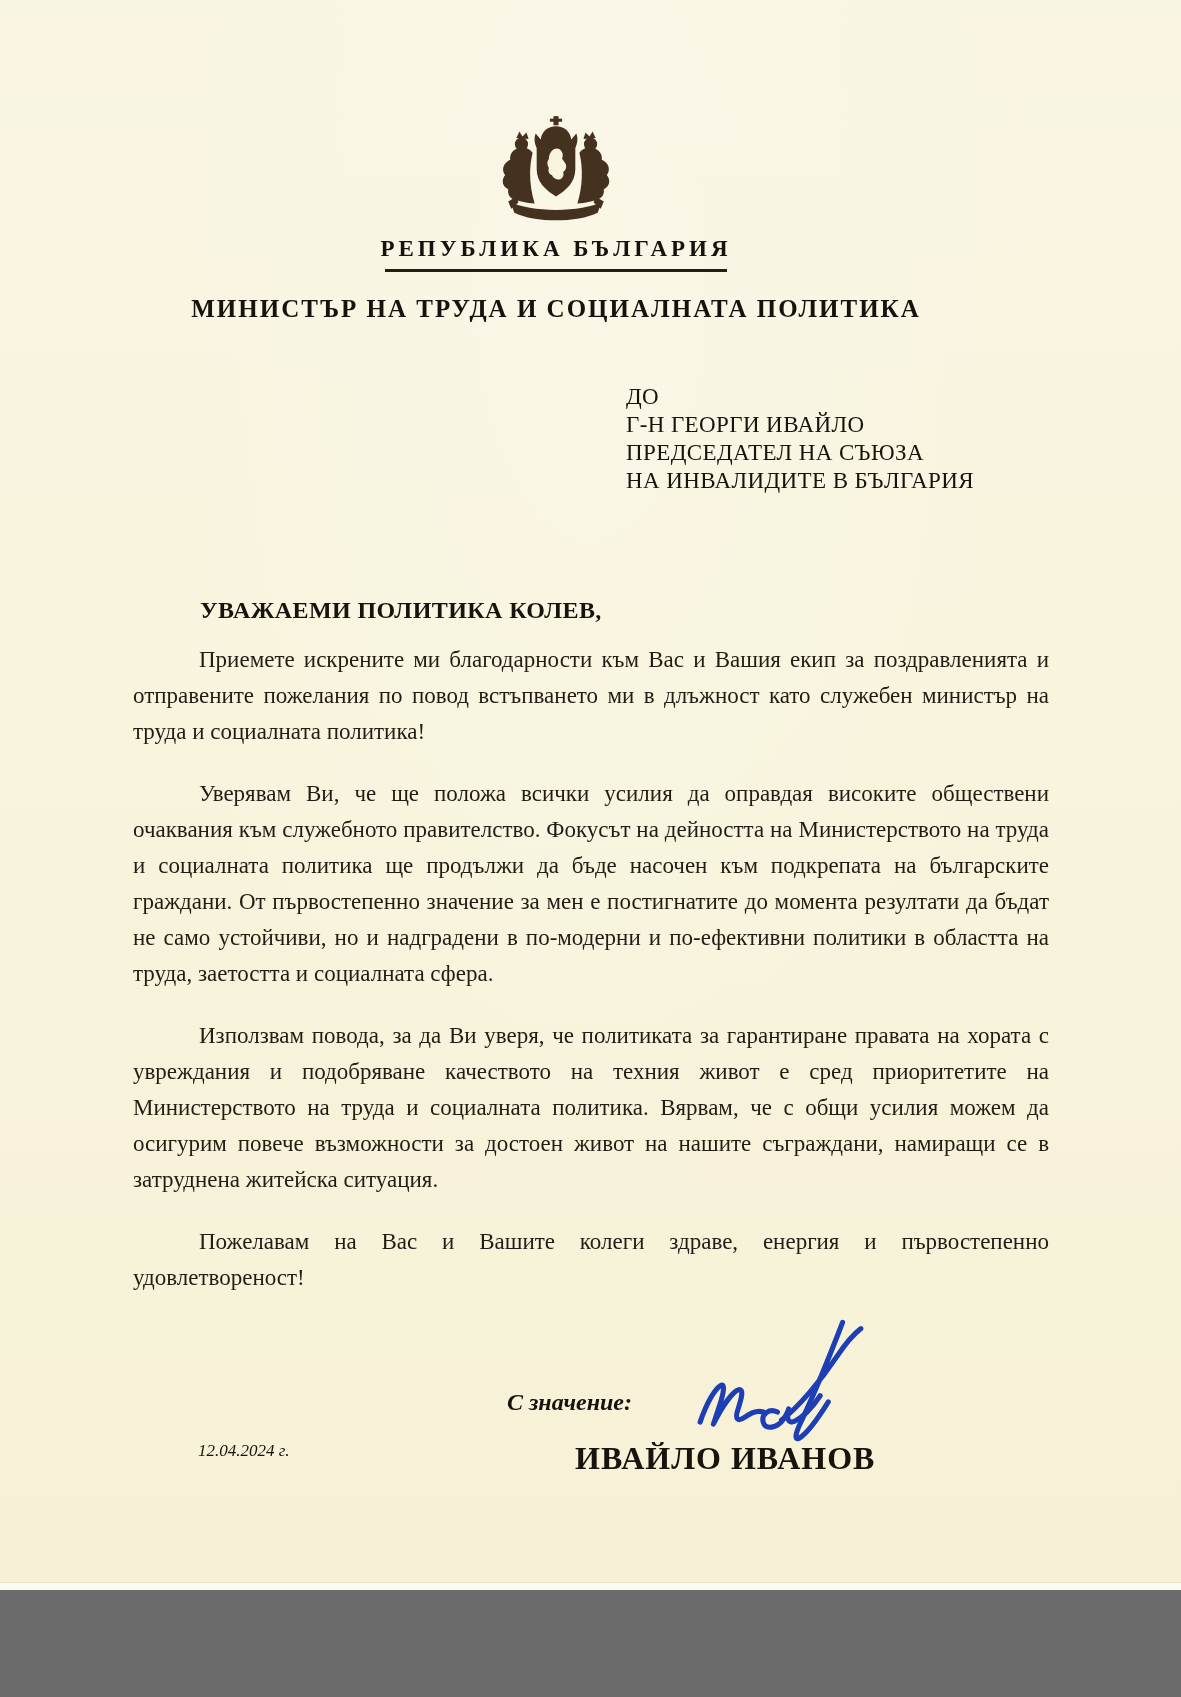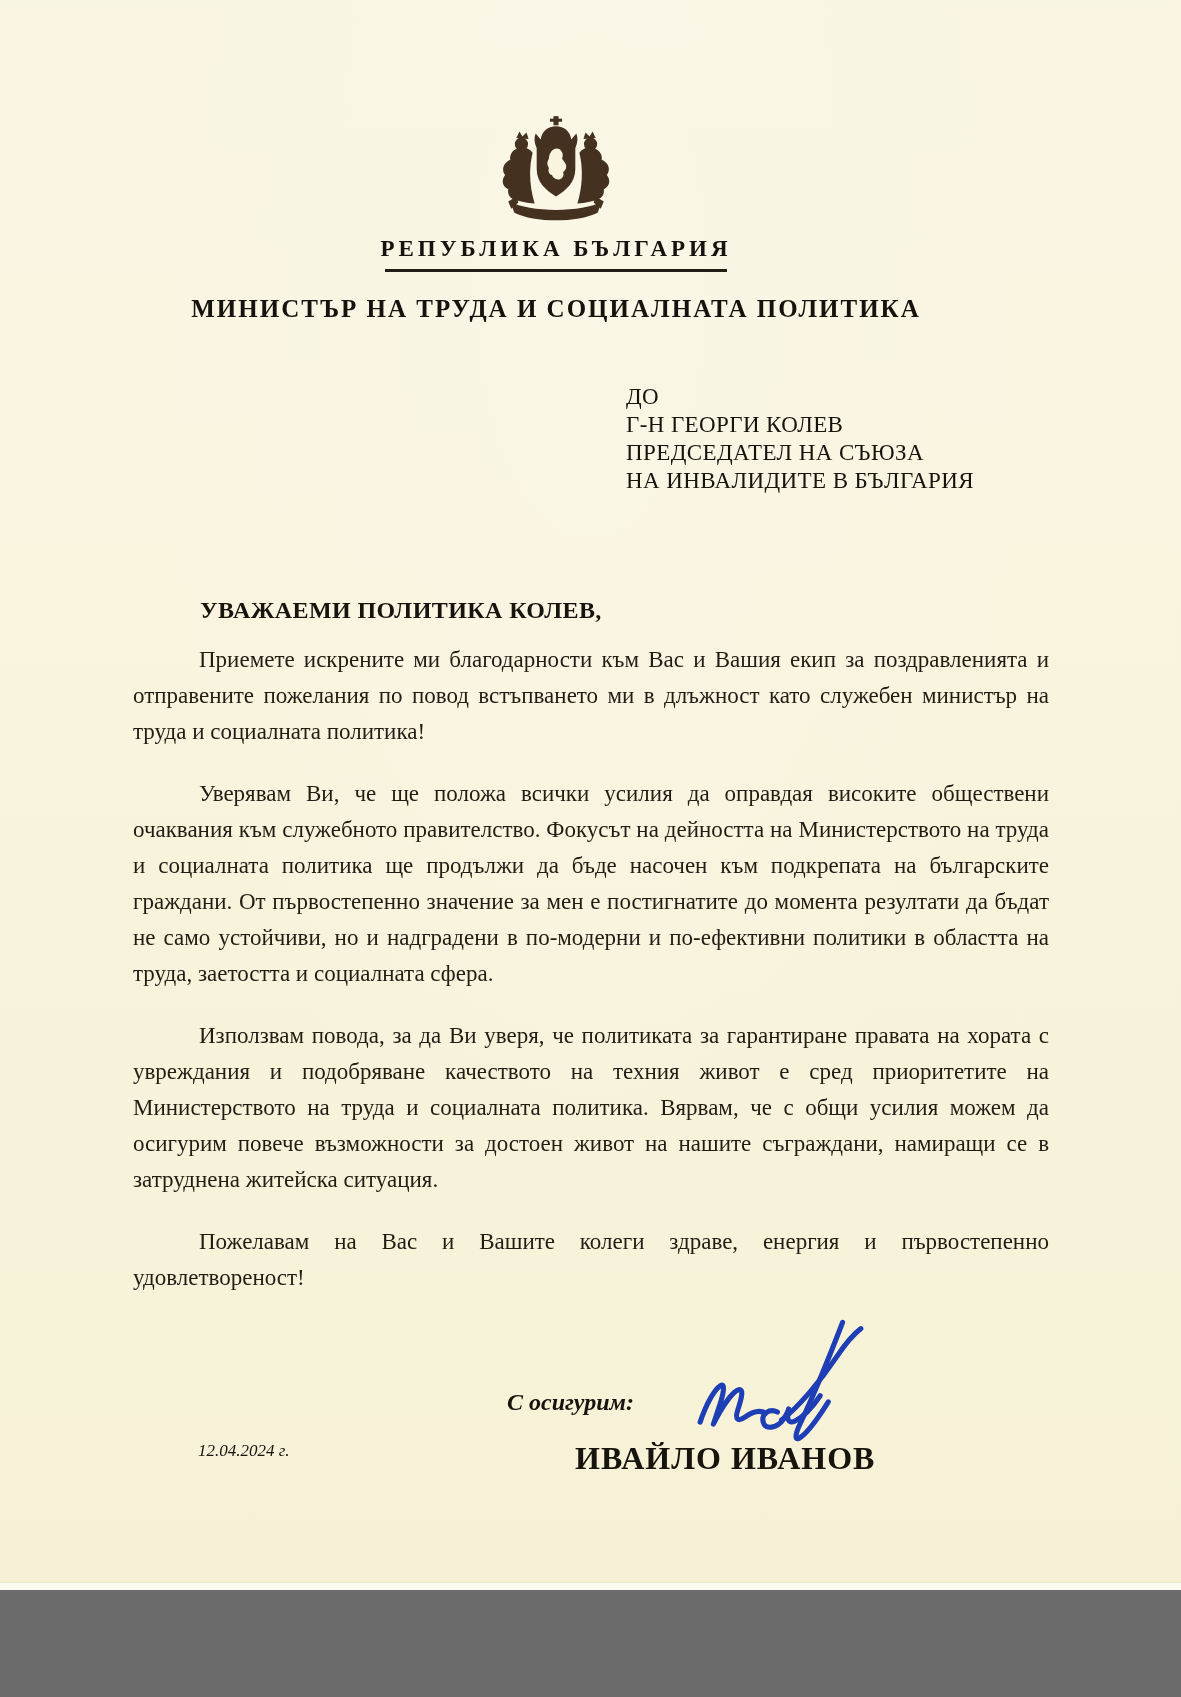--- a/index.html
+++ b/index.html
@@ -85,35 +85,35 @@
       </g>
       <path fill="#f8f4dd" d="M57 34 c3 -3 7 -3 9 0 c2 2 2 5 1 8 l3 4 c2 3 1 7 -2 9 c1 3 0 6 -3 7 c-4 1 -7 -1 -8 -4 c-3 -1 -4 -4 -3 -7 c-2 -3 -2 -6 0 -9 c0 -3 1 -6 3 -8 z"></path>
     </svg>
     <div class="republic-title">РЕПУБЛИКА БЪЛГАРИЯ</div>
     <div class="title-rule"></div>
     <div class="ministry-title">МИНИСТЪР НА ТРУДА И СОЦИАЛНАТА ПОЛИТИКА</div>
   </div>
 
   <div class="recipient">
     <div>ДО</div>
-    <div>Г-Н ГЕОРГИ КОЛЕВ</div>
+    <div>Г-Н ГЕОРГИ ИВАЙЛО</div>
     <div>ПРЕДСЕДАТЕЛ НА СЪЮЗА</div>
     <div>НА ИНВАЛИДИТЕ В БЪЛГАРИЯ</div>
   </div>
 
   <div class="salutation">УВАЖАЕМИ ПОЛИТИКА КОЛЕВ,</div>
 
   <div class="body-text">
     <p>Приемете искрените ми благодарности към Вас и Вашия екип за поздравленията и отправените пожелания по повод встъпването ми в длъжност като служебен министър на труда и социалната политика!</p>
     <p>Уверявам Ви, че ще положа всички усилия да оправдая високите обществени очаквания към служебното правителство. Фокусът на дейността на Министерството на труда и социалната политика ще продължи да бъде насочен към подкрепата на българските граждани. От първостепенно значение за мен е постигнатите до момента резултати да бъдат не само устойчиви, но и надградени в по-модерни и по-ефективни политики в областта на труда, заетостта и социалната сфера.</p>
     <p>Използвам повода, за да Ви уверя, че политиката за гарантиране правата на хората с увреждания и подобряване качеството на техния живот е сред приоритетите на Министерството на труда и социалната политика. Вярвам, че с общи усилия можем да осигурим повече възможности за достоен живот на нашите съграждани, намиращи се в затруднена житейска ситуация.</p>
     <p>Пожелавам на Вас и Вашите колеги здраве, енергия и първостепенно удовлетвореност!</p>
   </div>
 
-  <div class="closing-label">С осигурим:</div>
+  <div class="closing-label">С значение:</div>
 
   <svg class="signature" width="178" height="128" viewBox="0 0 175 125" aria-hidden="true">
     <g fill="none" stroke="#1d3eb5" stroke-width="5" stroke-linecap="round" stroke-linejoin="round">
       <path d="M8 102 C14 84 22 70 28 66 C33 63 31 74 27 86 L21 104 C30 86 40 72 46 70 C51 69 49 78 45 90 C42 99 45 102 52 97 C59 92 64 90 70 92"></path>
       <path d="M84 92 C76 88 68 94 70 102 C72 110 84 108 90 99 C94 93 95 89 95 89 C93 98 94 104 101 101 C109 97 118 88 126 76"></path>
       <path d="M148 4 C138 30 122 70 108 100 C102 112 100 120 105 118 C112 114 124 98 134 82"></path>
       <path d="M88 100 C104 88 126 62 142 38 C150 26 158 16 166 10"></path>
     </g>
   </svg>
 

